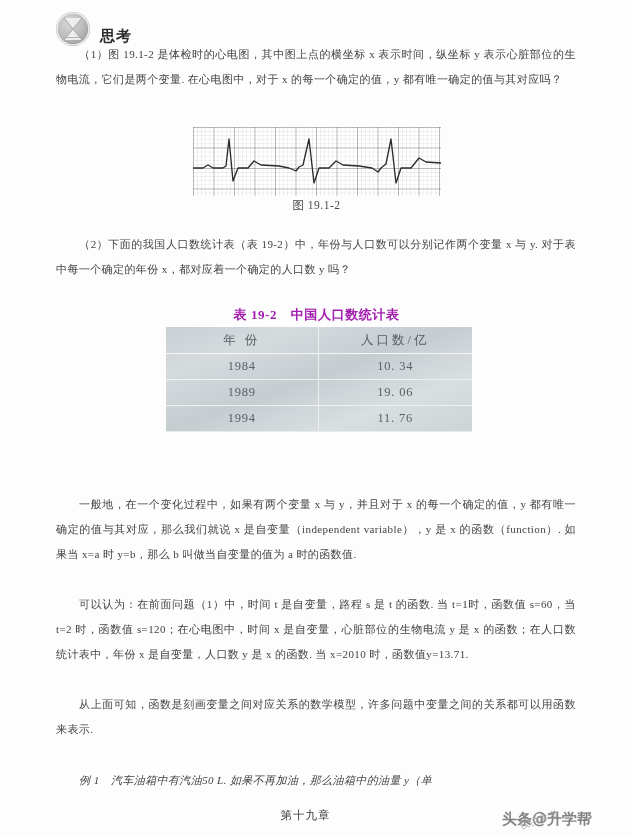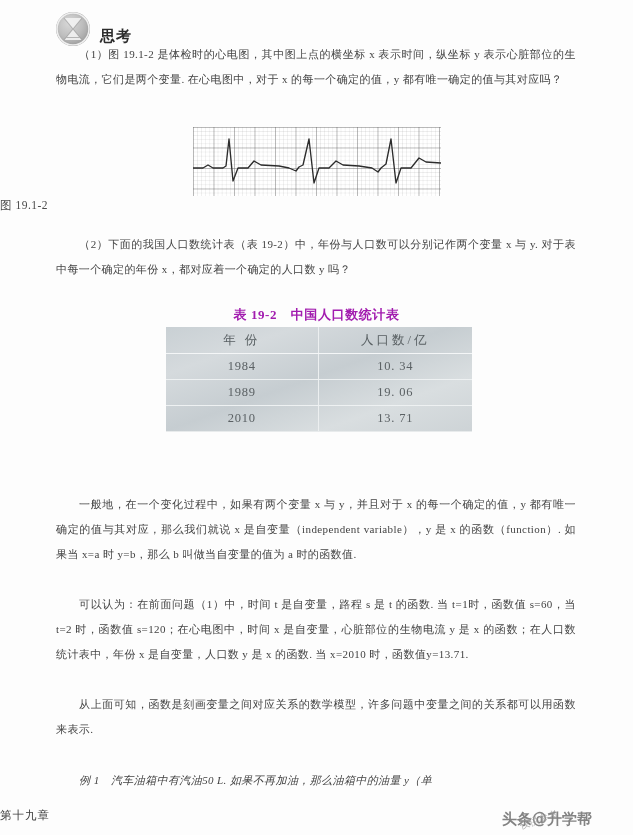--- a/index.html
+++ b/index.html
@@ -74,21 +74,21 @@
     width: 248px;
     height: 69px;
     filter: grayscale(1) contrast(1.05);
   }
   .ecg-wrap svg { display: block; }
   .fig-cap {
     position: absolute;
     left: 0;
     top: 198px;
     width: 633px;
-    text-align: left;
+    text-align: center;
     font-size: 11.5px;
     color: #4a4a4a;
     letter-spacing: 0.5px;
   }
 
   
   .tbl-title {
     position: absolute;
     left: 0;
     top: 306px;
@@ -127,21 +127,21 @@
   .tbl td.c1, .tbl th.c1 { width: 152px; border-right: 1px solid #eceff0; }
   .tbl td.c2, .tbl th.c2 { width: 154px; }
   .tbl tr:last-child td { border-bottom: 1px solid #e8ebec; }
 
   
   .footer {
     position: absolute;
     left: 0;
     bottom: 12px;
     width: 633px;
-    text-align: left;
+    text-align: center;
     padding-right: 22px;
     box-sizing: border-box;
     font-size: 11.5px;
     color: #3d3d3d;
     letter-spacing: 1px;
   }
   .wm {
     position: absolute;
     right: 41px;
     bottom: 6px;
@@ -217,22 +217,22 @@
     <tbody>
       <tr>
         <td class="c1">1984</td>
         <td class="c2">10. 34</td>
       </tr>
       <tr>
         <td class="c1">1989</td>
         <td class="c2">19. 06</td>
       </tr>
       <tr>
-        <td class="c1">2010</td>
-        <td class="c2">13. 71</td>
+        <td class="c1">1994</td>
+        <td class="c2">11. 76</td>
       </tr>
     </tbody>
   </table>
 
   <div class="para" id="p3" style="text-indent: 2.1em;">一般地，在一个变化过程中，如果有两个变量 x 与 y，并且对于 x 的每一个确定的值，y 都有唯一确定的值与其对应，那么我们就说 x 是自变量（independent variable），y 是 x 的函数（function）. 如果当 x=a 时 y=b，那么 b 叫做当自变量的值为 a 时的函数值.</div>
   <div class="para" id="p4" style="text-indent: 2.1em;">可以认为：在前面问题（1）中，时间 t 是自变量，路程 s 是 t 的函数. 当 t=1时，函数值 s=60，当 t=2 时，函数值 s=120；在心电图中，时间 x 是自变量，心脏部位的生物电流 y 是 x 的函数；在人口数统计表中，年份 x 是自变量，人口数 y 是 x 的函数. 当 x=2010 时，函数值y=13.71.</div>
   <div class="para" id="p5" style="text-indent: 2.1em;">从上面可知，函数是刻画变量之间对应关系的数学模型，许多问题中变量之间的关系都可以用函数来表示.</div>
   <div class="para" id="p6" style="text-indent: 2.1em; font-style: italic;">例 1　汽车油箱中有汽油50 L. 如果不再加油，那么油箱中的油量 y（单</div>
 
   <div class="footer">第十九章</div>

